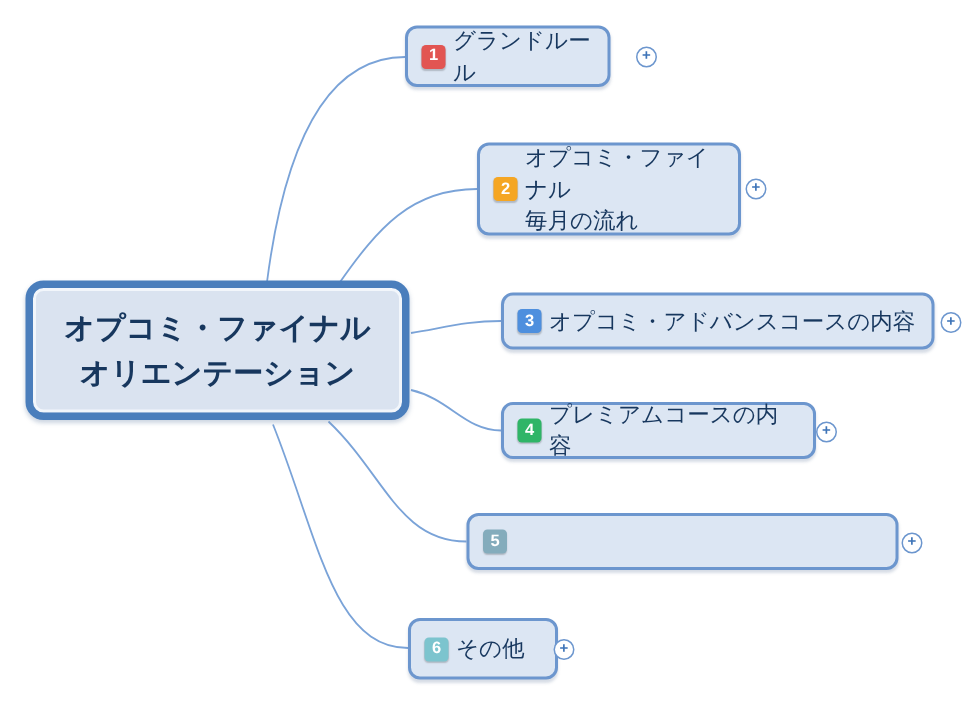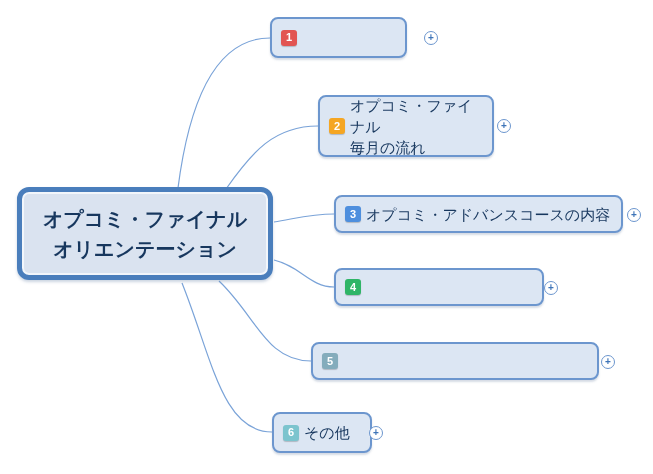--- a/index.html
+++ b/index.html
@@ -86,38 +86,40 @@
     <path d="M 274 260 C 300 266, 310 287, 334 287" fill="none" stroke="#7aa3d8" stroke-width="1.2"></path>
     <path d="M 219 281 C 256 316, 266 361, 311 361" fill="none" stroke="#7aa3d8" stroke-width="1.2"></path>
     <path d="M 182 283 C 212 358, 222 432, 272 432" fill="none" stroke="#7aa3d8" stroke-width="1.2"></path>
   </svg>
 
   <div class="root-topic">オプコミ・ファイナル
 オリエンテーション</div>
 
   <div class="topic t1">
     <span class="badge" style="background: rgb(226, 85, 82);">1</span>
+    <span class="label">グランドルール</span>
   </div>
   <div class="plus p1">+</div>
 
   <div class="topic t2">
     <span class="badge" style="background: rgb(245, 166, 35);">2</span>
     <span class="label">オプコミ・ファイナル
 毎月の流れ</span>
   </div>
   <div class="plus p2">+</div>
 
   <div class="topic t3">
     <span class="badge" style="background: rgb(78, 143, 222);">3</span>
     <span class="label">オプコミ・アドバンスコースの内容</span>
   </div>
   <div class="plus p3">+</div>
 
   <div class="topic t4">
     <span class="badge" style="background: rgb(47, 181, 103);">4</span>
+    <span class="label">プレミアムコースの内容</span>
   </div>
   <div class="plus p4">+</div>
 
   <div class="topic t5">
     <span class="badge" style="background: rgb(132, 172, 188);">5</span>
   </div>
   <div class="plus p5">+</div>
 
   <div class="topic t6">
     <span class="badge" style="background: rgb(124, 196, 206);">6</span>

